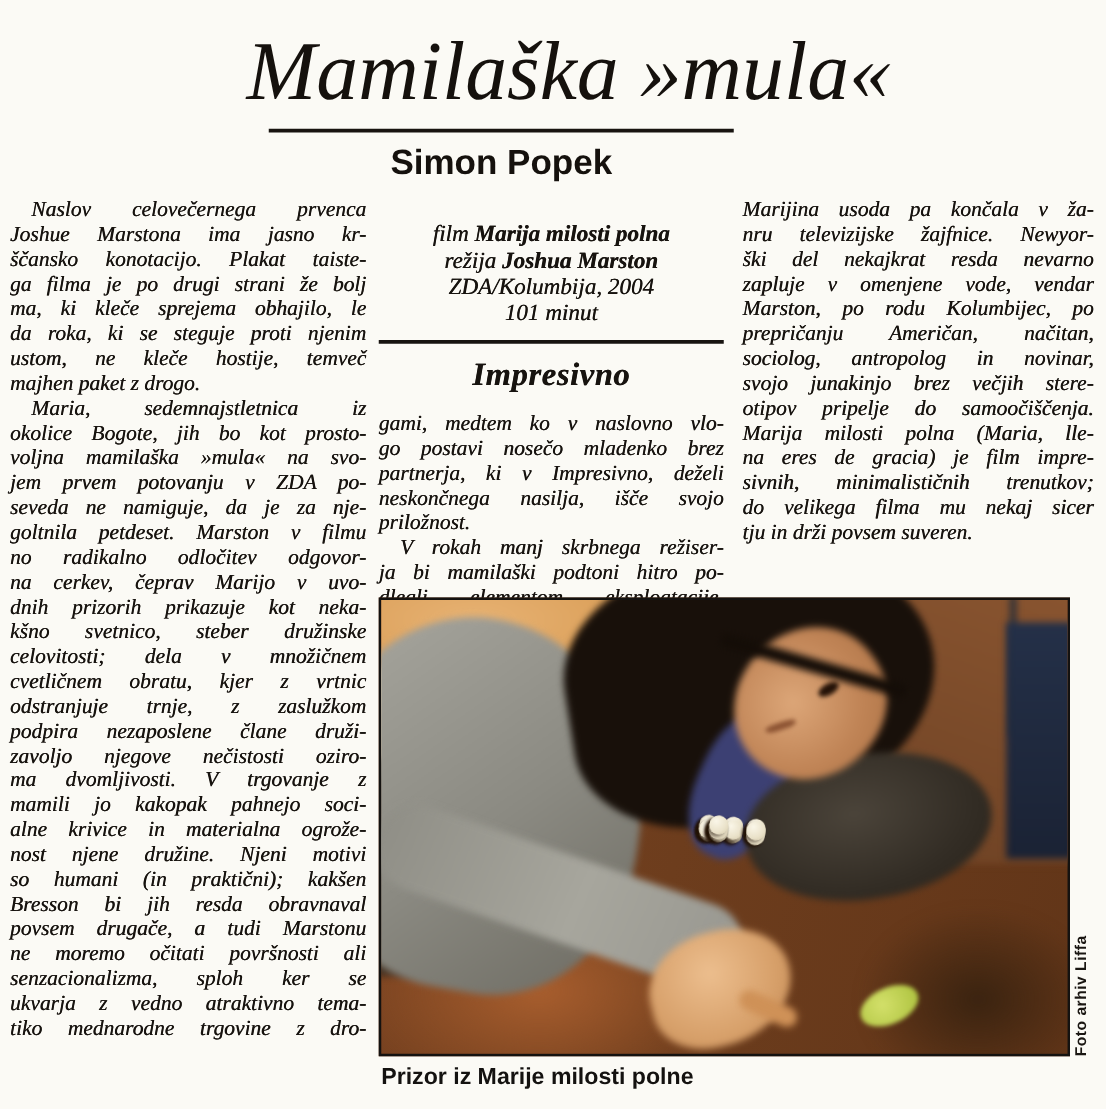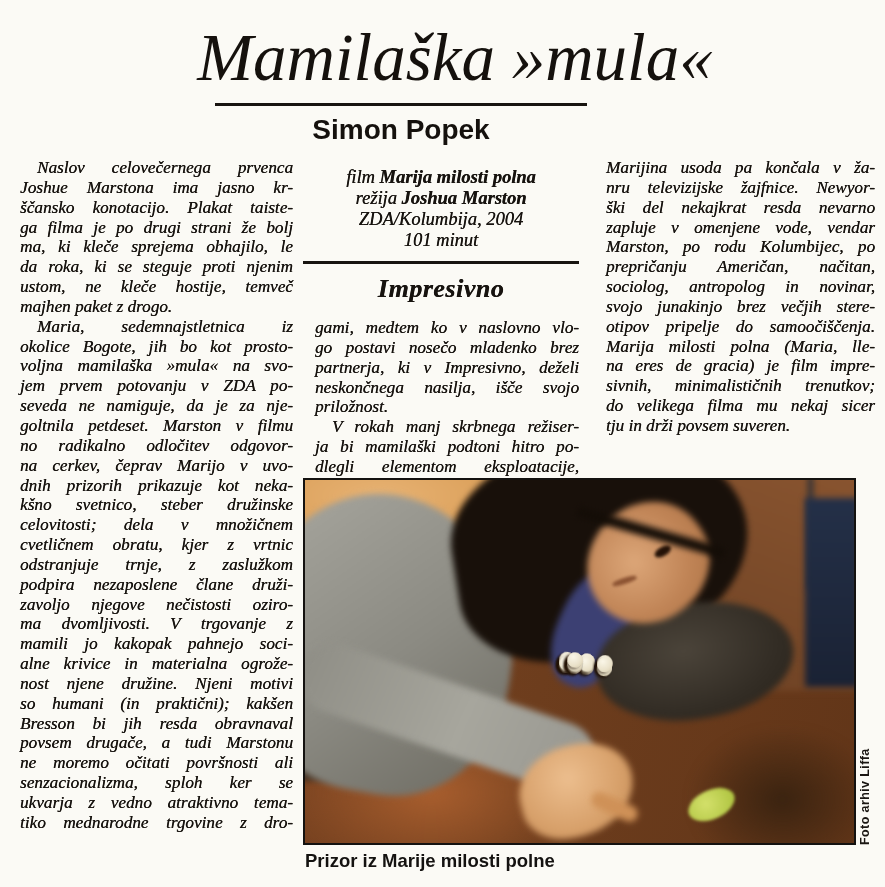--- a/index.html
+++ b/index.html
@@ -26,26 +26,26 @@
   }
   
   .col {
     position:absolute; top:158px;
     font-style:italic; font-size:17.2px; line-height:19.85px;
     text-shadow:0.25px 0 0 currentColor;
   }
   .col-left  { left:8px;   width:285px; }
   .col-mid   { left:303px; width:276px; }
   .col-right { left:594px; width:281px; }
-  .tl { text-align:justify; text-align-last:justify;margin-left:12px; }
+  .tl { text-align:justify; text-align-last:justify; }
   .tl.ind { text-indent:17px; }
   .tl.pe  { text-align-last:left; }
   
   .infobox {
-    text-align:center; font-size:18.5px; line-height:21px; margin-top:9px;
+    text-align:center; font-size:18.5px; line-height:21px; margin-top:20px;
   }
   .infobox b { font-weight:bold; }
   .mid-rule { height:3px; background:#181410; margin-top:10px; }
   .rating {
     text-align:center; font-weight:bold; font-size:26px; line-height:28px;
     margin-top:11px; letter-spacing:0.5px;
   }
   .mid-body { margin-top:15px; }
   
   .photo {

